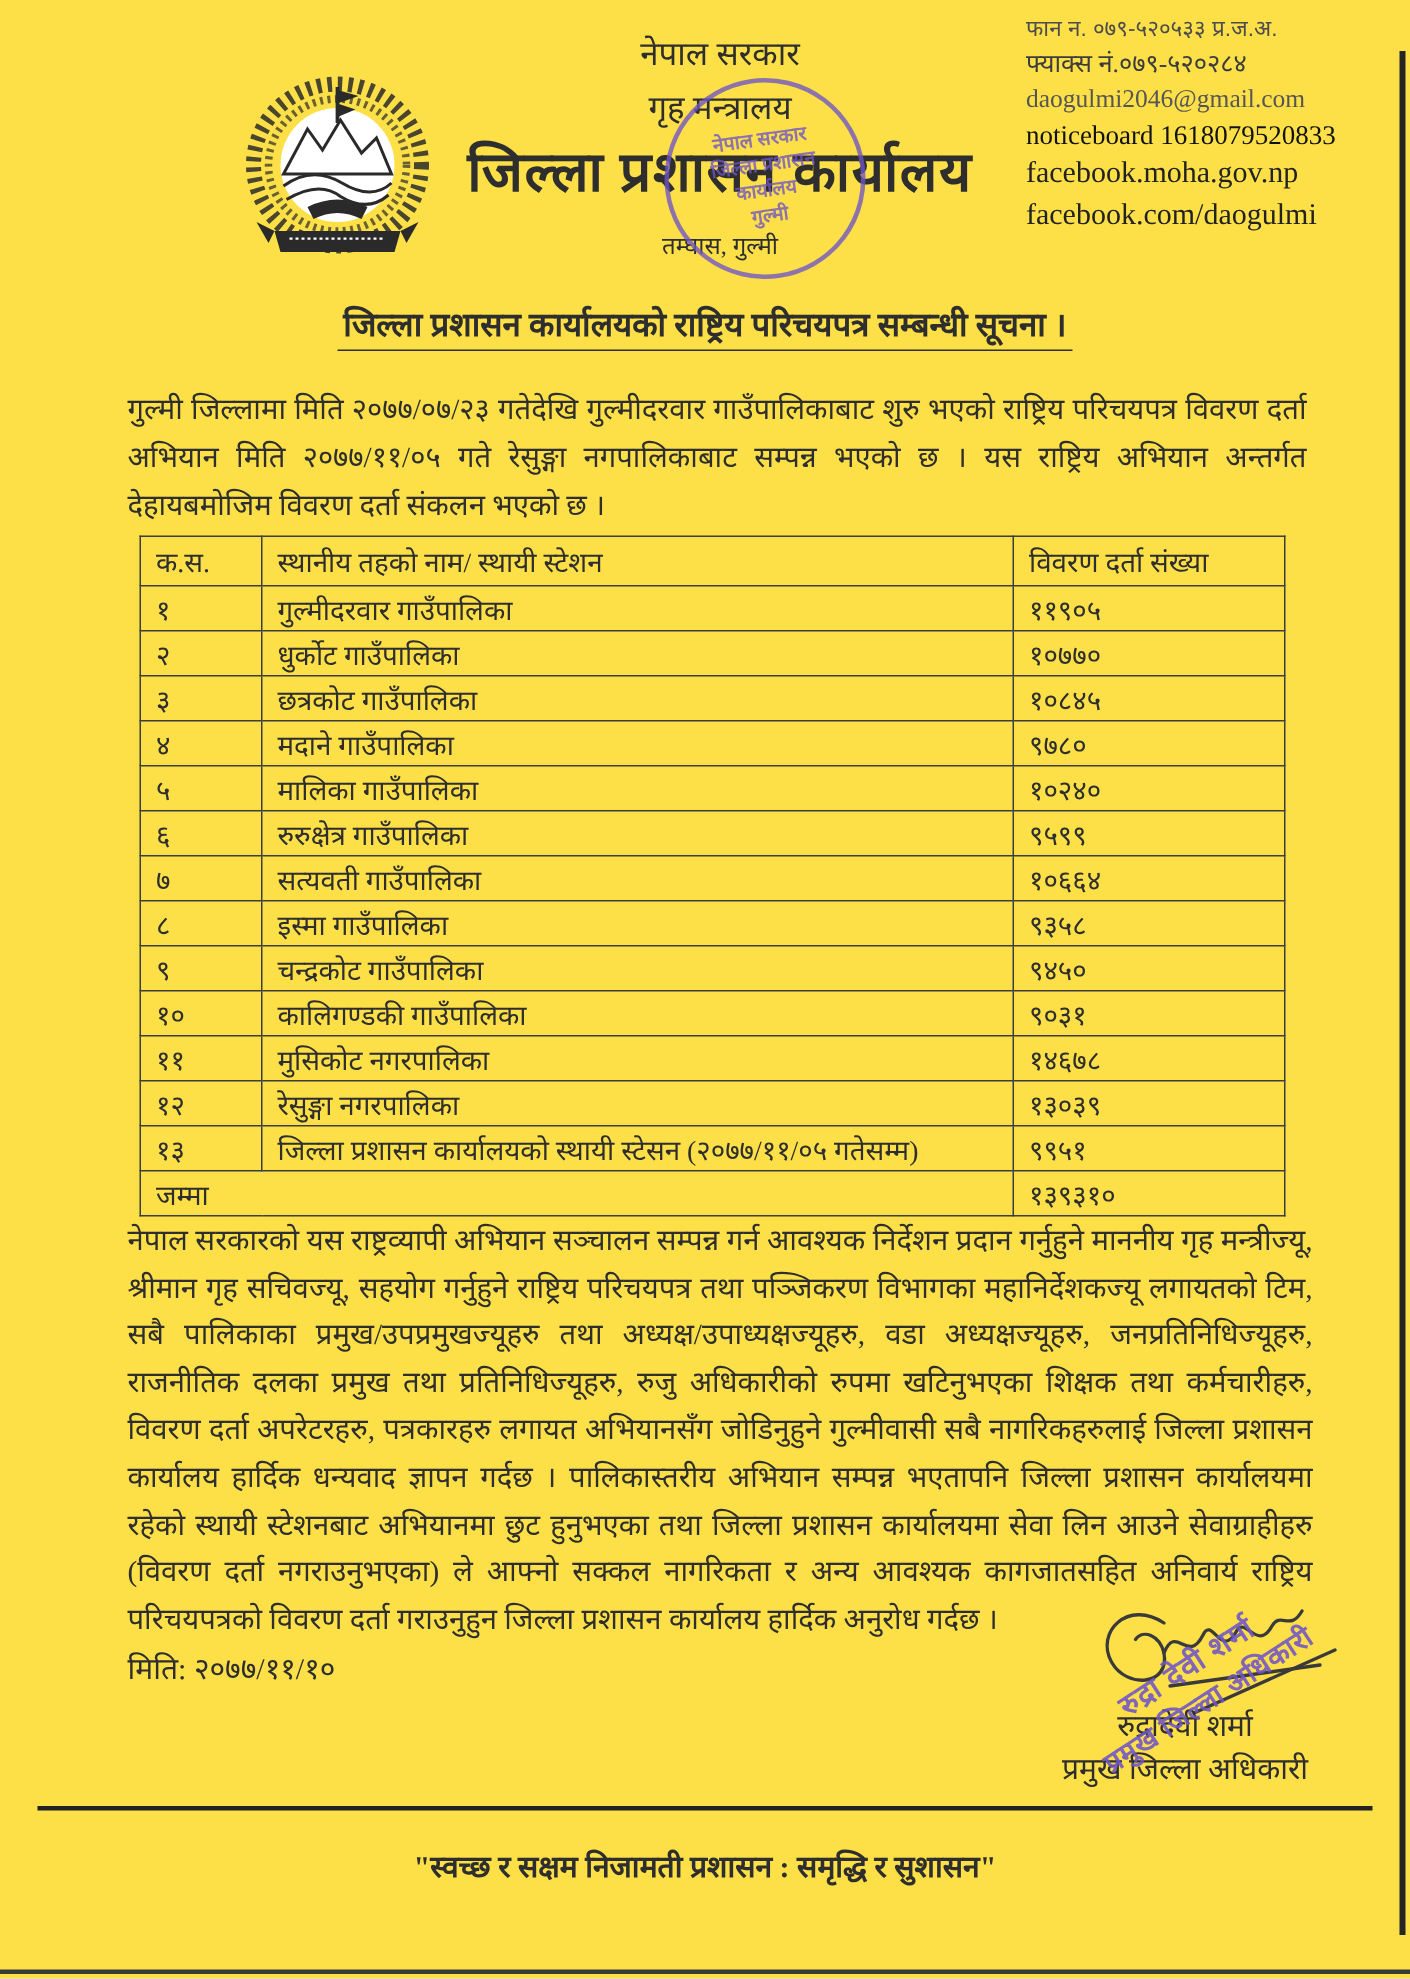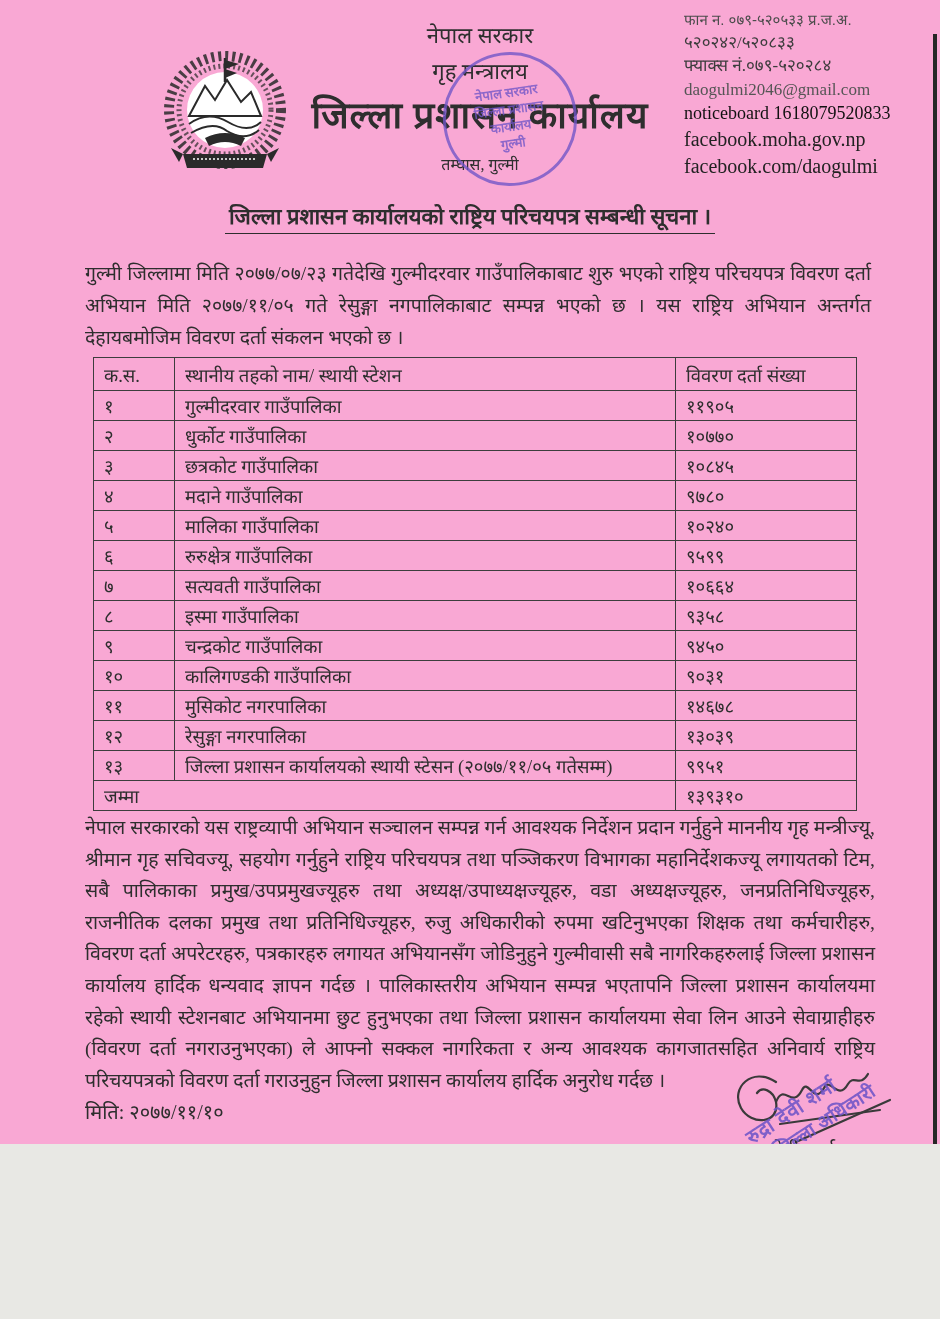--- a/index.html
+++ b/index.html
@@ -1,19 +1,19 @@
 <!DOCTYPE html>
 <html><head>
 <meta charset="utf-8">
 <style>
   html,body{margin:0;padding:0;background:#e8e8e4;}
   .page{
     position:relative;
-    width:940px;height:1144px;
-    background:#f9a8d4;
+    width:940px;height:1319px;
+    background:#fde047;
     overflow:hidden;
     font-family:"Liberation Serif","DejaVu Serif",serif;
     color:#2e2e2e;
   }
   
   .scan-edge-right{position:absolute;left:933px;top:34px;width:4px;height:1256px;background:#262626;}
   .scan-edge-bottom{position:absolute;left:0;top:1313px;width:940px;height:3px;background:#3a3a3a;}
 
   
   .emblem{position:absolute;left:153px;top:38px;width:144px;height:146px;}
@@ -121,21 +121,20 @@
 
   <div class="header-stamp" style="border-color: rgb(111, 85, 200);">
     <div class="stamp-ink" style="color: rgb(111, 85, 200);">नेपाल सरकार</div>
     <div class="stamp-ink" style="color: rgb(111, 85, 200);">जिल्ला प्रशासन</div>
     <div class="stamp-ink" style="color: rgb(111, 85, 200);">कार्यालय</div>
     <div class="stamp-ink" style="color: rgb(111, 85, 200);">गुल्मी</div>
   </div>
 
   <div class="contact">
     <div class="hand">फान न. ०७९-५२०५३३ प्र.ज.अ.</div>
-    <div class="dev">५२०२४२/५२०८३३</div>
     <div class="dev">फ्याक्स नं.०७९-५२०२८४</div>
     <div class="email">daogulmi2046@gmail.com</div>
     <div class="board">noticeboard 1618079520833</div>
     <div class="web">facebook.moha.gov.np</div>
     <div class="web">facebook.com/daogulmi</div>
   </div>
 
   <div class="notice-title">
     <span>जिल्ला प्रशासन कार्यालयको राष्ट्रिय परिचयपत्र सम्बन्धी सूचना  ।</span>
   </div>

